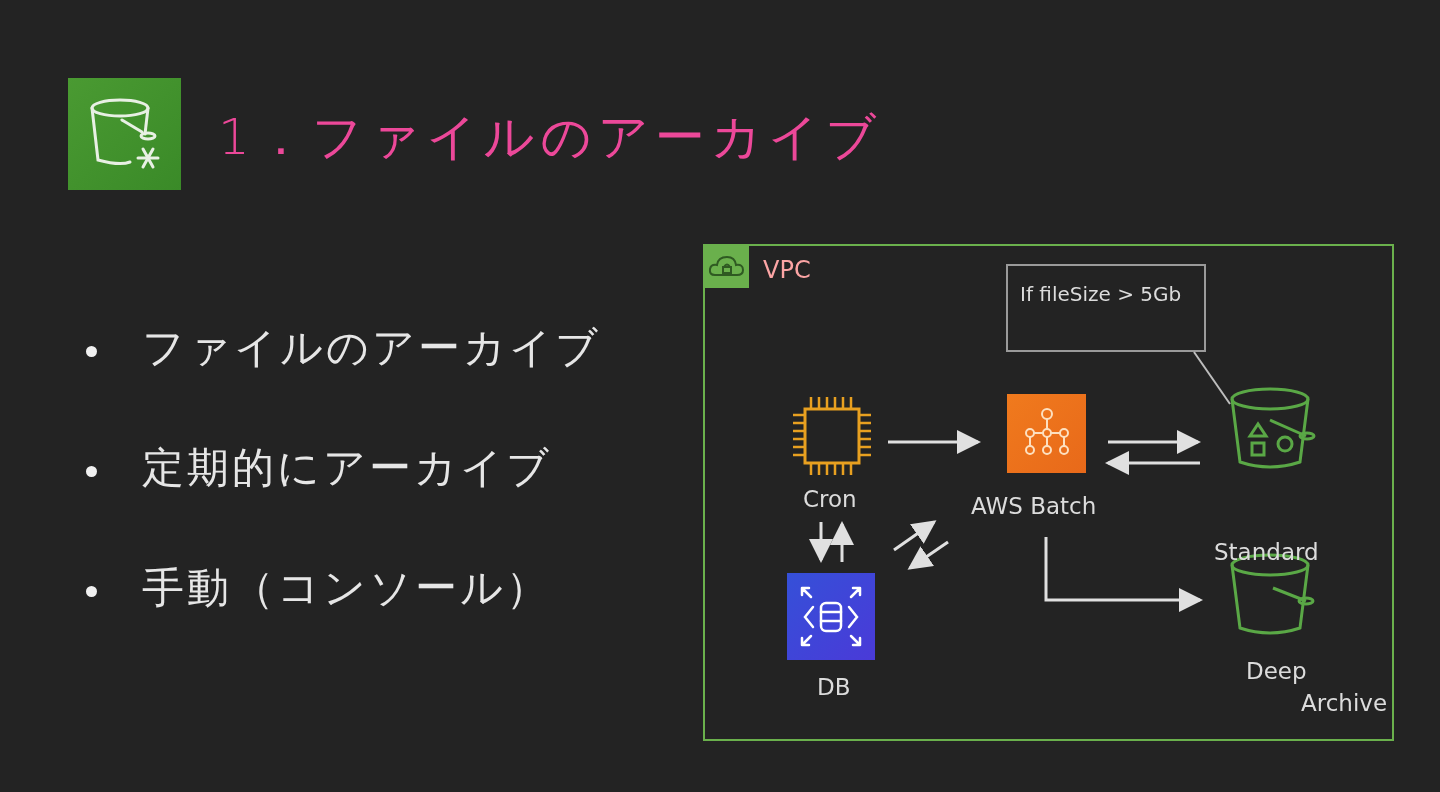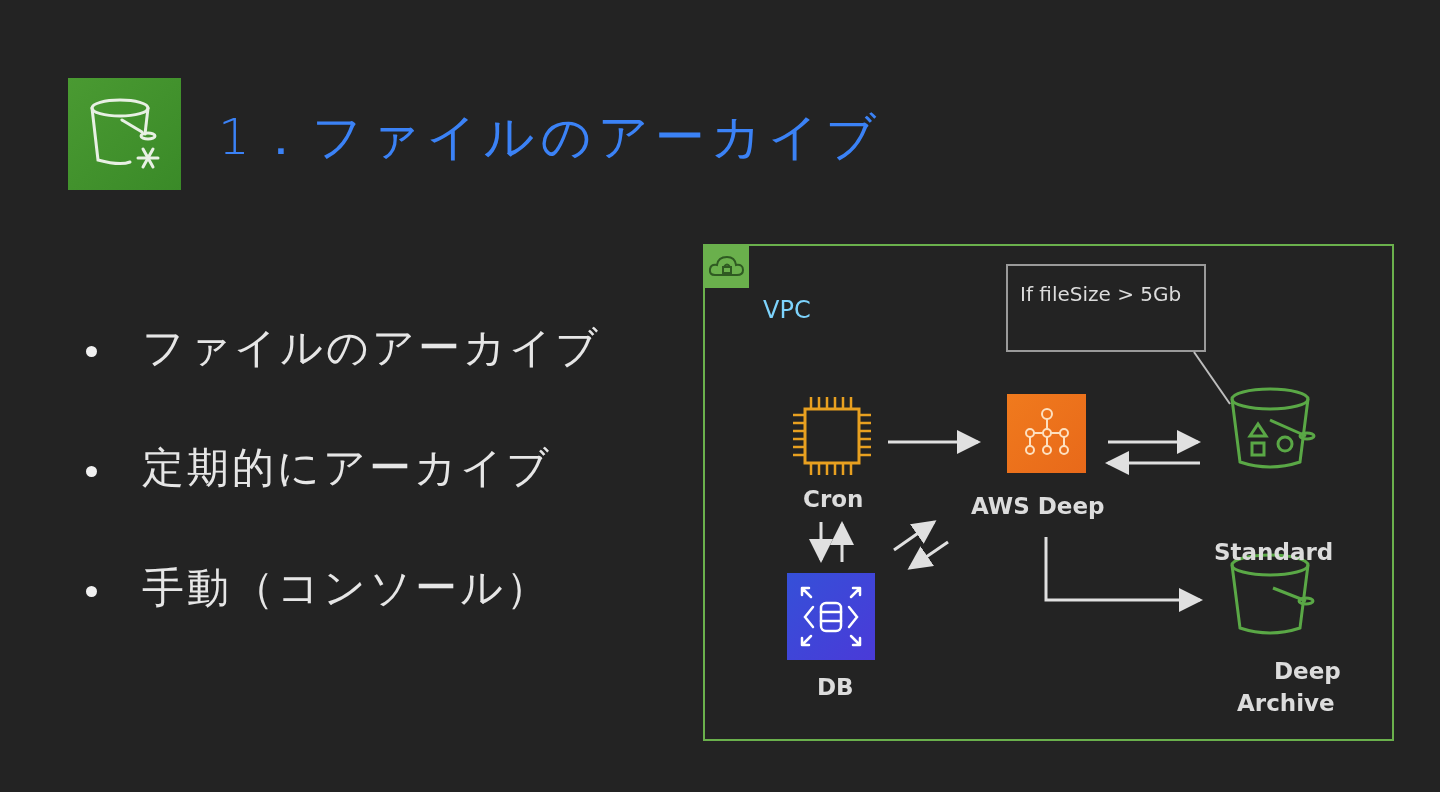--- a/index.html
+++ b/index.html
@@ -10,51 +10,51 @@
     color: #e6e6e6;
     position: relative;
   }
   .title-icon {
     position: absolute; left: 68px; top: 78px; width: 113px; height: 112px;
     background: linear-gradient(135deg, #4a9a32, #3a8a28);
   }
   .title-icon svg { width: 100%; height: 100%; }
   .title {
     position: absolute; left: 218px; top: 104px;
-    font-size: 50px; letter-spacing: 6px; color: #3b82f6; font-weight: 300;
+    font-size: 50px; letter-spacing: 6px; color: #ec4899; font-weight: 300;
     white-space: nowrap;
   }
   .bullets { position: absolute; left: 80px; top: 310px; }
   .bullet {
     position: absolute; left: 0; white-space: nowrap;
     font-size: 42px; color: #e6e6e6; letter-spacing: 3px;
   }
   .bullet .dot {
     display: inline-block; width: 11px; height: 11px; border-radius: 50%;
     background: #f0f0f0; position: absolute; left: 6px; top: 26px;
   }
   .bullet .txt { position: absolute; left: 62px; top: 0; }
   .vpc {
     position: absolute; left: 703px; top: 244px; width: 691px; height: 497px;
     border: 2px solid #6ab04c; box-sizing: border-box;
   }
   .vpc-badge {
     position: absolute; left: 0; top: 0; width: 44px; height: 42px; background: #6ab04c;
   }
   .vpc-label {
-    position: absolute; left: 58px; top: 10px; font-size: 24px; color: #7dd3fc; margin-top: 40px;
+    position: absolute; left: 58px; top: 10px; font-size: 24px; color: #fca5a5;
   }
   .cond-box {
     position: absolute; left: 1006px; top: 264px; width: 200px; height: 88px;
     border: 2px solid #9a9a9a; box-sizing: border-box; padding: 14px 0 0 12px;
     font-size: 20px; line-height: 28px; color: #dcdcdc;
   }
   .cond-box div { white-space: nowrap; }
   .node-label {
-    position: absolute; font-size: 23px; color: #dcdcdc; white-space: nowrap;  font-weight: bold;
+    position: absolute; font-size: 23px; color: #dcdcdc; white-space: nowrap; 
   }
   .svg-layer { position: absolute; left: 0; top: 0; width: 1440px; height: 792px; }
   .batch-icon {
     position: absolute; left: 1007px; top: 394px; width: 79px; height: 79px;
     background: linear-gradient(135deg, #f07a1d, #e8691a);
   }
   .db-icon {
     position: absolute; left: 787px; top: 573px; width: 88px; height: 87px;
     background: linear-gradient(135deg, #3550d8, #4a3ad8);
   }
@@ -212,17 +212,17 @@
       <path d="M62 34 L70 44 L62 54"></path>
       <path d="M15 15 L24 24 M15 15 L15 22 M15 15 L22 15"></path>
       <path d="M73 15 L64 24 M73 15 L73 22 M73 15 L66 15"></path>
       <path d="M15 72 L24 63 M15 72 L15 65 M15 72 L22 72"></path>
       <path d="M73 72 L64 63 M73 72 L73 65 M73 72 L66 72"></path>
     </g>
   </svg>
 </div>
 
 <div class="node-label" style="left:803px; top:486px;">Cron</div>
-<div class="node-label" style="left:971px; top:493px;">AWS Deep</div>
+<div class="node-label" style="left:971px; top:493px;">AWS Batch</div>
 <div class="node-label" style="left:1214px; top:491px;margin-top:48px;">Standard</div>
 <div class="node-label" style="left:817px; top:674px;">DB</div>
-<div class="node-label" style="left:1246px; top:658px;margin-left:28px;">Deep</div>
-<div class="node-label" style="left:1237px; top:690px;">Archive</div>
+<div class="node-label" style="left:1246px; top:658px;">Deep</div>
+<div class="node-label" style="left:1301px; top:690px;">Archive</div>
 
 </body></html>

